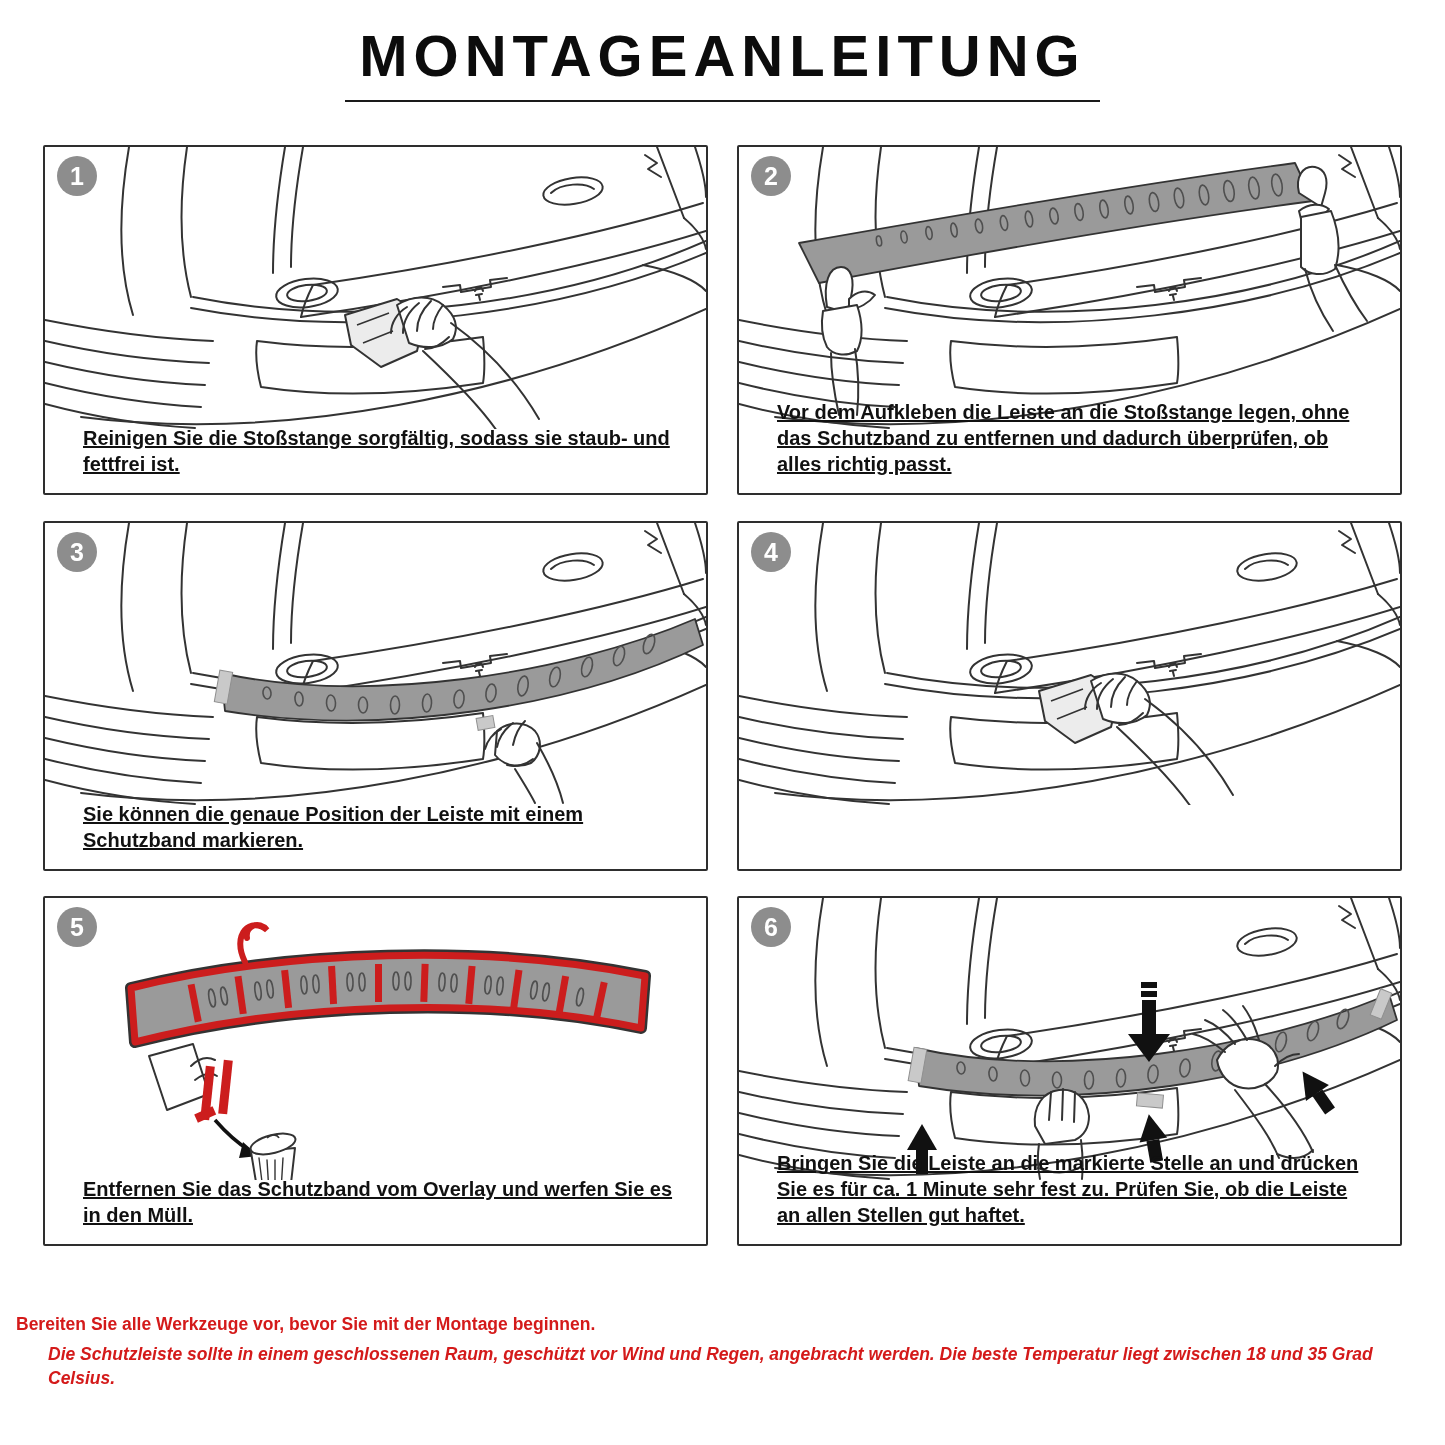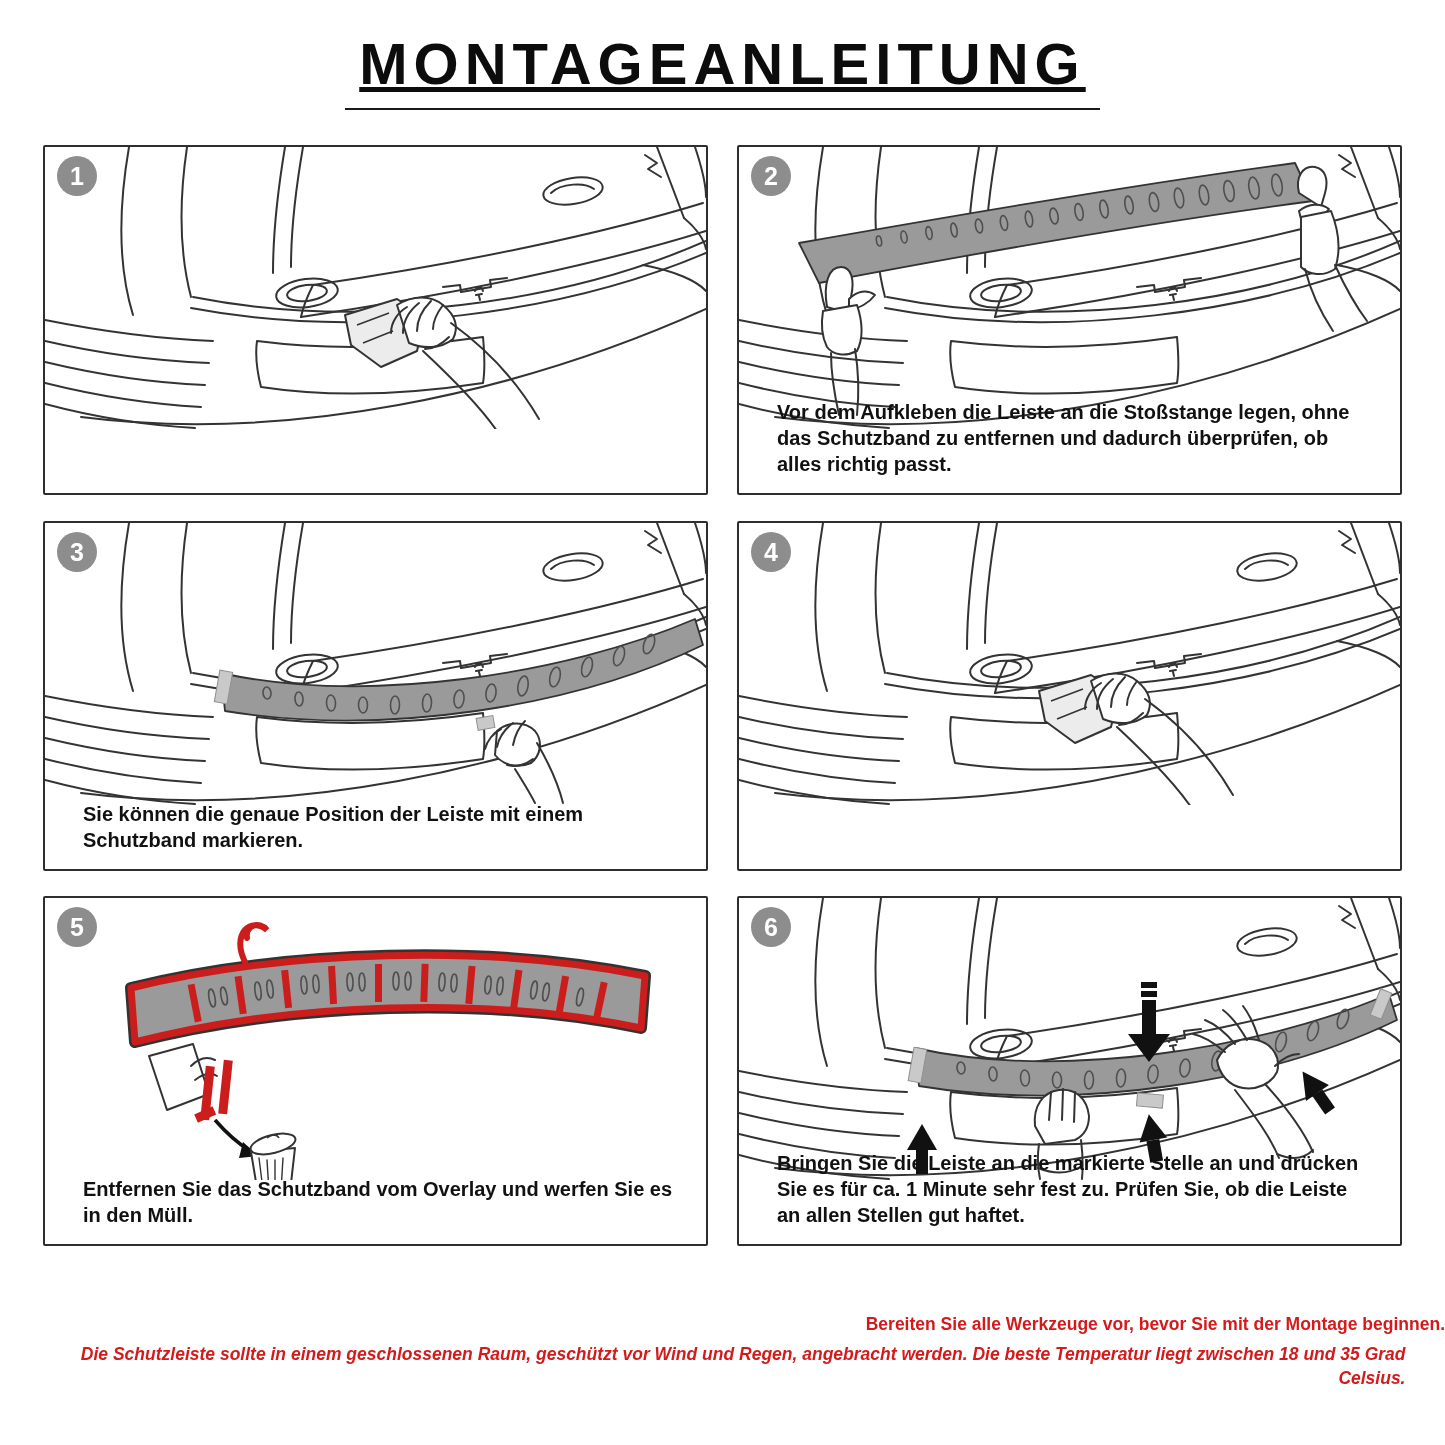--- a/index.html
+++ b/index.html
@@ -6,48 +6,48 @@
   body{
     width:1445px;height:1445px;background:#ffffff;position:relative;
     font-family:"Liberation Sans", sans-serif;color:#111;
     -webkit-font-smoothing:antialiased;
   }
   .page{position:absolute;inset:0;overflow:hidden;}
 
   
   .title-wrap{position:absolute;top:0;left:0;right:0;text-align:center;}
   .title{
-    display:inline-block;margin:32px 0 0 0;
+    display:inline-block;margin:24px 0 0 0;
     font-size:58px;font-weight:bold;letter-spacing:6px;color:#0c0c0c;
-    border-bottom:2px solid #1a1a1a;padding:0 14px 12px 14px;line-height:1.1;text-decoration:underline;
+    border-bottom:2px solid #1a1a1a;padding:0 14px 12px 14px;line-height:1.1;
   }
 
   
   .panel{
     position:absolute;width:665px;height:350px;box-sizing:border-box;
     border:2px solid #2e2e2e;border-radius:2px;background:#fff;
   }
   #p1{left:43px;top:145px}   #p2{left:737px;top:145px}
   #p3{left:43px;top:521px}   #p4{left:737px;top:521px}
   #p5{left:43px;top:896px}   #p6{left:737px;top:896px}
 
   .badge{
     position:absolute;left:12px;top:9px;width:40px;height:40px;border-radius:50%;
     background:#8d8d8d;color:#fff;font-size:25px;font-weight:bold;
     display:flex;align-items:center;justify-content:center;z-index:3;
   }
   .art{position:absolute;left:0;top:0;width:661px;height:282px;z-index:1;}
   .caption{
     position:absolute;left:38px;right:28px;bottom:16px;margin:0;z-index:2;
-    font-size:20px;line-height:26px;font-weight:bold;color:#111;
+    font-size:20px;line-height:26px;font-weight:bold;color:#111;text-decoration:underline;
   }
 
   
   .footer{
-    position:absolute;top:1312px;left:1px;right:0;text-align:right;
+    position:absolute;top:1312px;left:16px;right:0;text-align:left;
     color:#d41a1a;font-weight:bold;font-size:17.5px;line-height:24px;
   }
   .footer p{margin:0;}
   .footer .note2{margin:6px auto 0 auto;max-width:1365px;font-style:italic;}
 
   
   g.ln{fill:none;stroke:#333;stroke-width:2;stroke-linecap:round;stroke-linejoin:round;}
   .fillw{fill:#ffffff;stroke:#333;stroke-width:2;stroke-linejoin:round;}
   .cloth{fill:#ececec;stroke:#333;stroke-width:2;stroke-linejoin:round;}
   .band{fill:#9a9a9a;stroke:#333;stroke-width:1.8;stroke-linejoin:round;}
@@ -135,20 +135,21 @@
   <div class="title-wrap">
     <h1 class="title">MONTAGEANLEITUNG</h1>
   </div>
 
   <section class="panel" id="p1">
     <div class="badge">1</div>
     <svg class="art" viewBox="0 0 661 282">
       <use href="#car-rear"></use>
       <use href="#hand-cloth"></use>
     </svg>
+    <p class="caption">Reinigen Sie die Stoßstange sorgfältig, sodass sie staub- und fettfrei ist.</p>
   </section>
 
   <section class="panel" id="p2">
     <div class="badge">2</div>
     <svg class="art" viewBox="0 0 661 282">
       <use href="#car-rear"></use>
       <g>
         <path class="band" d="M 60,96 C 230,66 420,34 556,16 L 574,54 C 438,72 248,104 80,136 Z"></path>
         <g class="slot">
           <ellipse cx="140" cy="94" rx="2.5" ry="5" transform="rotate(-10 140 94)"></ellipse>

